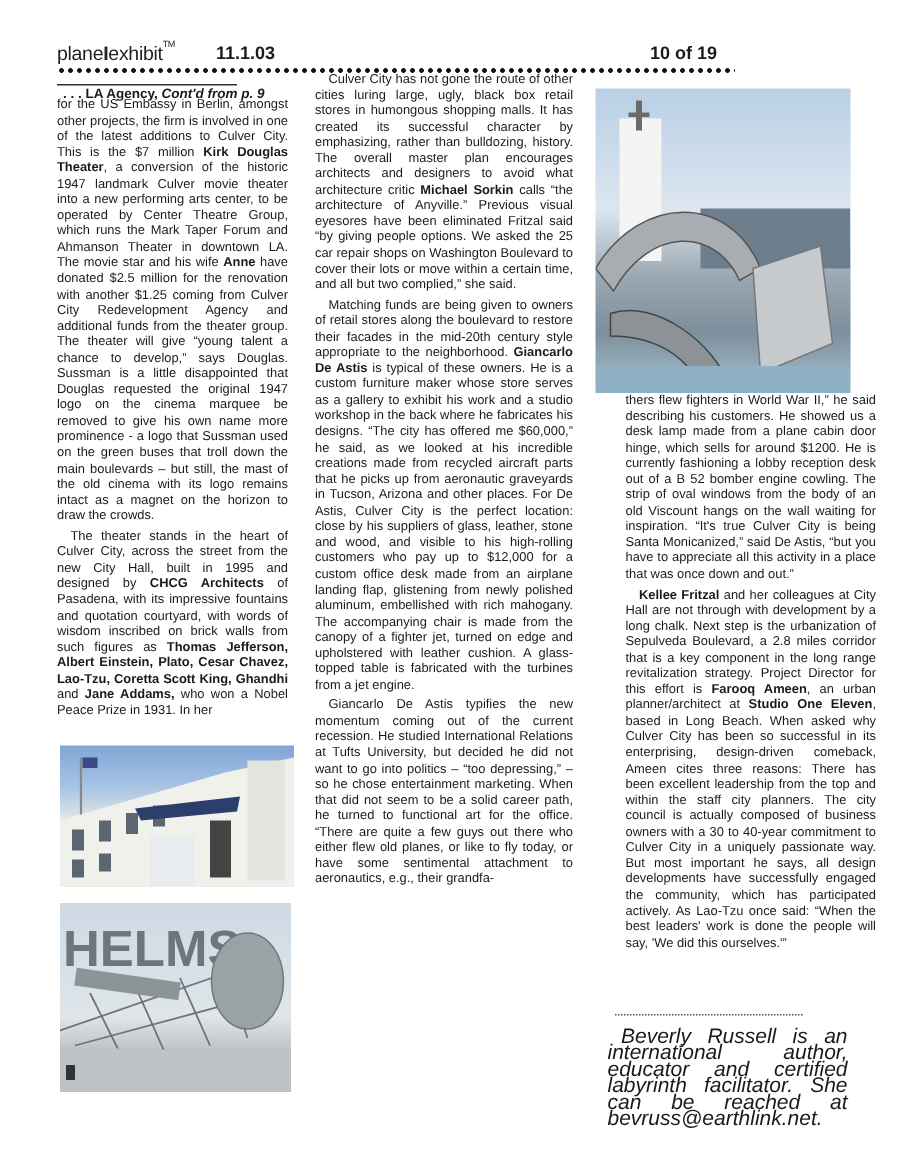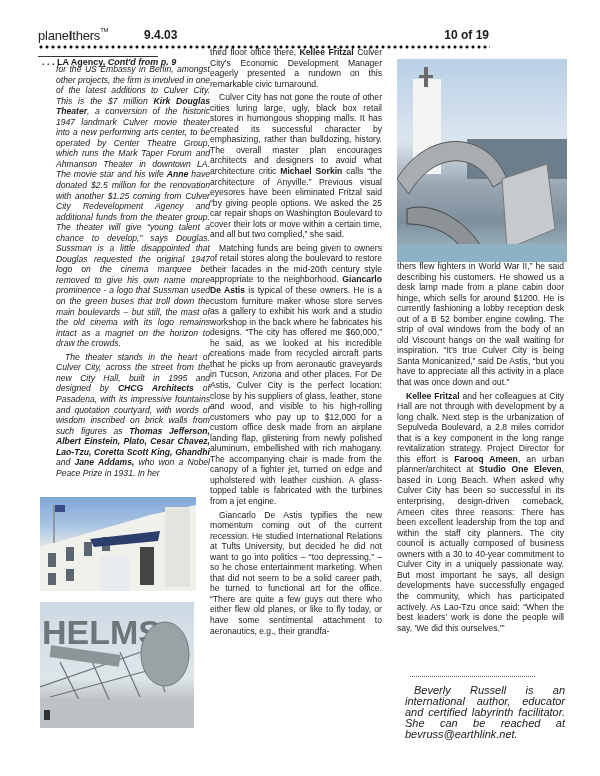--- a/index.html
+++ b/index.html
@@ -3,64 +3,63 @@
 <meta charset="utf-8">
 <style>
   html, body { margin:0; padding:0; background:#ffffff; }
   body { width:600px; height:776px; position:relative; overflow:hidden;
          font-family:"Liberation Sans", sans-serif; color:#1a1a1a; }
   .header { position:absolute; left:38px; top:26px; width:452px; height:18px; }
   .logo { position:absolute; left:0; top:2px; font-size:13px; letter-spacing:-0.2px; color:#222; }
   .logo b { font-weight:bold; }
   .logo sup { font-size:6px; vertical-align:top; position:relative; top:-1px; }
   .date { position:absolute; left:106px; top:2px; font-size:12px; font-weight:bold; }
-  .pagenum { position:absolute; right:1px; top:2px; font-size:12px; font-weight:bold; }
+  .pagenum { position:absolute; right:12px; top:2px; font-size:12px; font-weight:bold; }
   .dots { position:absolute; left:38px; top:44px; width:452px; height:6px;
           background-image:radial-gradient(circle, #111 1.4px, transparent 1.7px);
           background-size:6px 6px; background-repeat:repeat-x; }
   .rule { position:absolute; left:38px; top:56px; width:120px; height:1px; background:#333; }
   .col { position:absolute; font-size:8.6px; line-height:10.55px; text-align:justify; hyphens:manual; }
   .col p { margin:0 0 3px 0; text-indent:9px; }
   .col p.noindent { text-indent:0; }
   .col b { font-weight:bold; }
-  .col1 { left:56px; top:64px; width:154px;font-style:italic; }
+  .col1 { left:38px; top:64px; width:154px; }
   .col2 { left:210px; top:47px; width:172px; }
-  .col3 { left:397px; top:261px; width:167px; }
+  .col3 { left:417px; top:261px; width:167px; }
   .kicker { position:absolute; left:42px; top:57px; font-size:9px; font-weight:bold; }
   .kicker i { font-weight:bold; font-style:italic; }
   .photo { position:absolute; overflow:hidden; }
   .photo1 { left:40px; top:497px; width:156px; height:94px;
             background:linear-gradient(180deg,#7fa6d6 0%,#a9c4e4 30%,#e8ece8 55%,#d9dcd6 100%); }
   .photo2 { left:40px; top:602px; width:154px; height:126px;
             background:linear-gradient(180deg,#cdd9e4 0%,#dfe6ea 60%,#b9bfc4 80%,#d8dcdc 100%); }
   .photo3 { left:397px; top:59px; width:170px; height:203px;
             background:linear-gradient(180deg,#b9cfe6 0%,#dce6ef 40%,#9aa7b2 62%,#7d8f9c 80%,#a7c0d0 100%); }
   .divider { position:absolute; left:410px; top:676px; width:125px; border-top:1px dotted #555; }
-  .bio { position:absolute; left:405px; top:685px; width:160px; font-size:11px; line-height:11px;
+  .bio { position:absolute; left:405px; top:685px; width:160px; font-size:14px; line-height:11px;
          font-style:italic; text-align:justify; }
   .bio p { margin:0; text-indent:9px; }
 </style>
 </head>
 <body>
 
 <div class="header">
-  <div class="logo"><span>plane</span><b>I</b><span>thers</span><sup>TM</sup></div>
-  <div class="date">9.4.03</div>
+  <div class="logo"><span>plane</span><b>I</b><span>exhibit</span><sup>TM</sup></div>
+  <div class="date">11.1.03</div>
   <div class="pagenum">10 of 19</div>
 </div>
 <div class="dots"></div>
 <div class="rule"></div>
 <div class="kicker"><span>. . . LA Agency,</span> <i>Cont'd from p. 9</i></div>
 
 <div class="col col1">
     <p class="noindent">for the US Embassy in Berlin, amongst other projects, the firm is involved in one of the latest additions to Culver City. This is the $7 million <b>Kirk Douglas Theater</b>, a conversion of the historic 1947 landmark Culver movie theater into a new performing arts center, to be operated by Center Theatre Group, which runs the Mark Taper Forum and Ahmanson Theater in downtown LA. The movie star and his wife <b>Anne</b> have donated $2.5 million for the renovation with another $1.25 coming from Culver City Redevelopment Agency and additional funds from the theater group. The theater will give “young talent a chance to develop,” says Douglas. Sussman is a little disappointed that Douglas requested the original 1947 logo on the cinema marquee be removed to give his own name more prominence - a logo that Sussman used on the green buses that troll down the main boulevards – but still, the mast of the old cinema with its logo remains intact as a magnet on the horizon to draw the crowds.</p>
     <p>The theater stands in the heart of Culver City, across the street from the new City Hall, built in 1995 and designed by <b>CHCG Architects</b> of Pasadena, with its impressive fountains and quotation courtyard, with words of wisdom inscribed on brick walls from such figures as <b>Thomas Jefferson, Albert Einstein, Plato, Cesar Chavez, Lao-Tzu, Coretta Scott King, Ghandhi</b> and <b>Jane Addams,</b> who won a Nobel Peace Prize in 1931. In her</p>
   </div>
 <div class="col col2">
-    <p class="noindent">third floor office there, <b>Kellee Fritzal</b> Culver City's Economic Development Manager eagerly presented a rundown on this remarkable civic turnaround.</p>
     <p>Culver City has not gone the route of other cities luring large, ugly, black box retail stores in humongous shopping malls. It has created its successful character by emphasizing, rather than bulldozing, history. The overall master plan encourages architects and designers to avoid what architecture critic <b>Michael Sorkin</b> calls “the architecture of Anyville.” Previous visual eyesores have been eliminated Fritzal said “by giving people options. We asked the 25 car repair shops on Washington Boulevard to cover their lots or move within a certain time, and all but two complied,” she said.</p>
     <p>Matching funds are being given to owners of retail stores along the boulevard to restore their facades in the mid-20th century style appropriate to the neighborhood. <b>Giancarlo De Astis</b> is typical of these owners. He is a custom furniture maker whose store serves as a gallery to exhibit his work and a studio workshop in the back where he fabricates his designs. “The city has offered me $60,000,” he said, as we looked at his incredible creations made from recycled aircraft parts that he picks up from aeronautic graveyards in Tucson, Arizona and other places. For De Astis, Culver City is the perfect location: close by his suppliers of glass, leather, stone and wood, and visible to his high-rolling customers who pay up to $12,000 for a custom office desk made from an airplane landing flap, glistening from newly polished aluminum, embellished with rich mahogany. The accompanying chair is made from the canopy of a fighter jet, turned on edge and upholstered with leather cushion. A glass-topped table is fabricated with the turbines from a jet engine.</p>
     <p>Giancarlo De Astis typifies the new momentum coming out of the current recession. He studied International Relations at Tufts University, but decided he did not want to go into politics – “too depressing,” – so he chose entertainment marketing. When that did not seem to be a solid career path, he turned to functional art for the office. “There are quite a few guys out there who either flew old planes, or like to fly today, or have some sentimental attachment to aeronautics, e.g., their grandfa-</p>
   </div>
 <div class="col col3">
     <p class="noindent">thers flew fighters in World War II,” he said describing his customers. He showed us a desk lamp made from a plane cabin door hinge, which sells for around $1200. He is currently fashioning a lobby reception desk out of a B 52 bomber engine cowling. The strip of oval windows from the body of an old Viscount hangs on the wall waiting for inspiration. “It's true Culver City is being Santa Monicanized,” said De Astis, “but you have to appreciate all this activity in a place that was once down and out.”</p>
     <p><b>Kellee Fritzal</b> and her colleagues at City Hall are not through with development by a long chalk. Next step is the urbanization of Sepulveda Boulevard, a 2.8 miles corridor that is a key component in the long range revitalization strategy. Project Director for this effort is <b>Farooq Ameen</b>, an urban planner/architect at <b>Studio One Eleven</b>, based in Long Beach. When asked why Culver City has been so successful in its enterprising, design-driven comeback, Ameen cites three reasons: There has been excellent leadership from the top and within the staff city planners. The city council is actually composed of business owners with a 30 to 40-year commitment to Culver City in a uniquely passionate way. But most important he says, all design developments have successfully engaged the community, which has participated actively. As Lao-Tzu once said: “When the best leaders' work is done the people will say, 'We did this ourselves.'”</p>
   </div>
 
 <div class="photo photo1">

